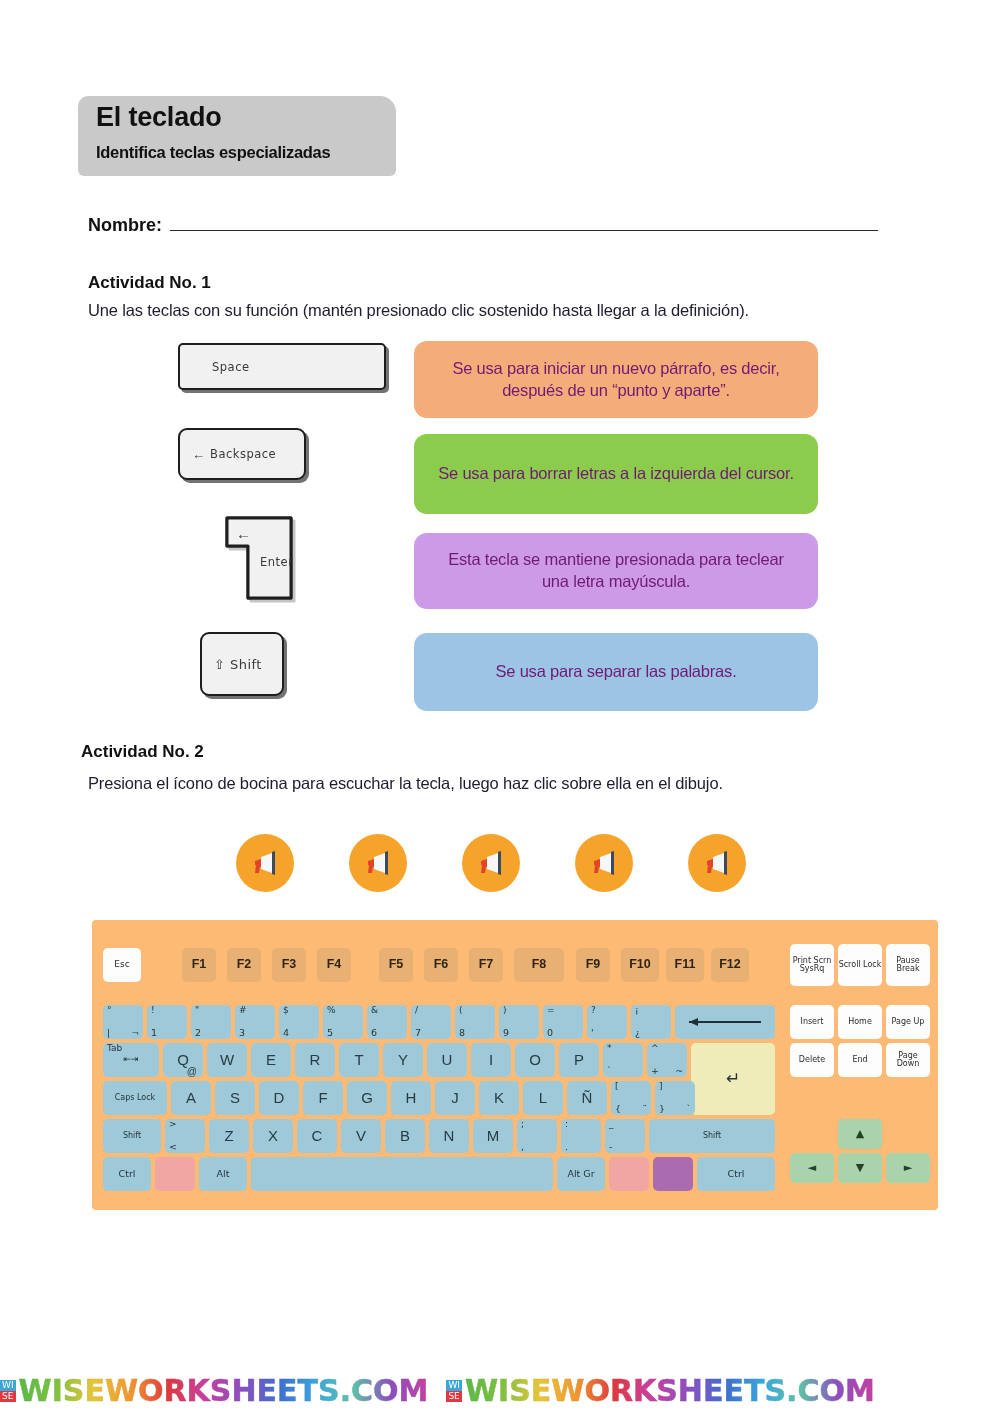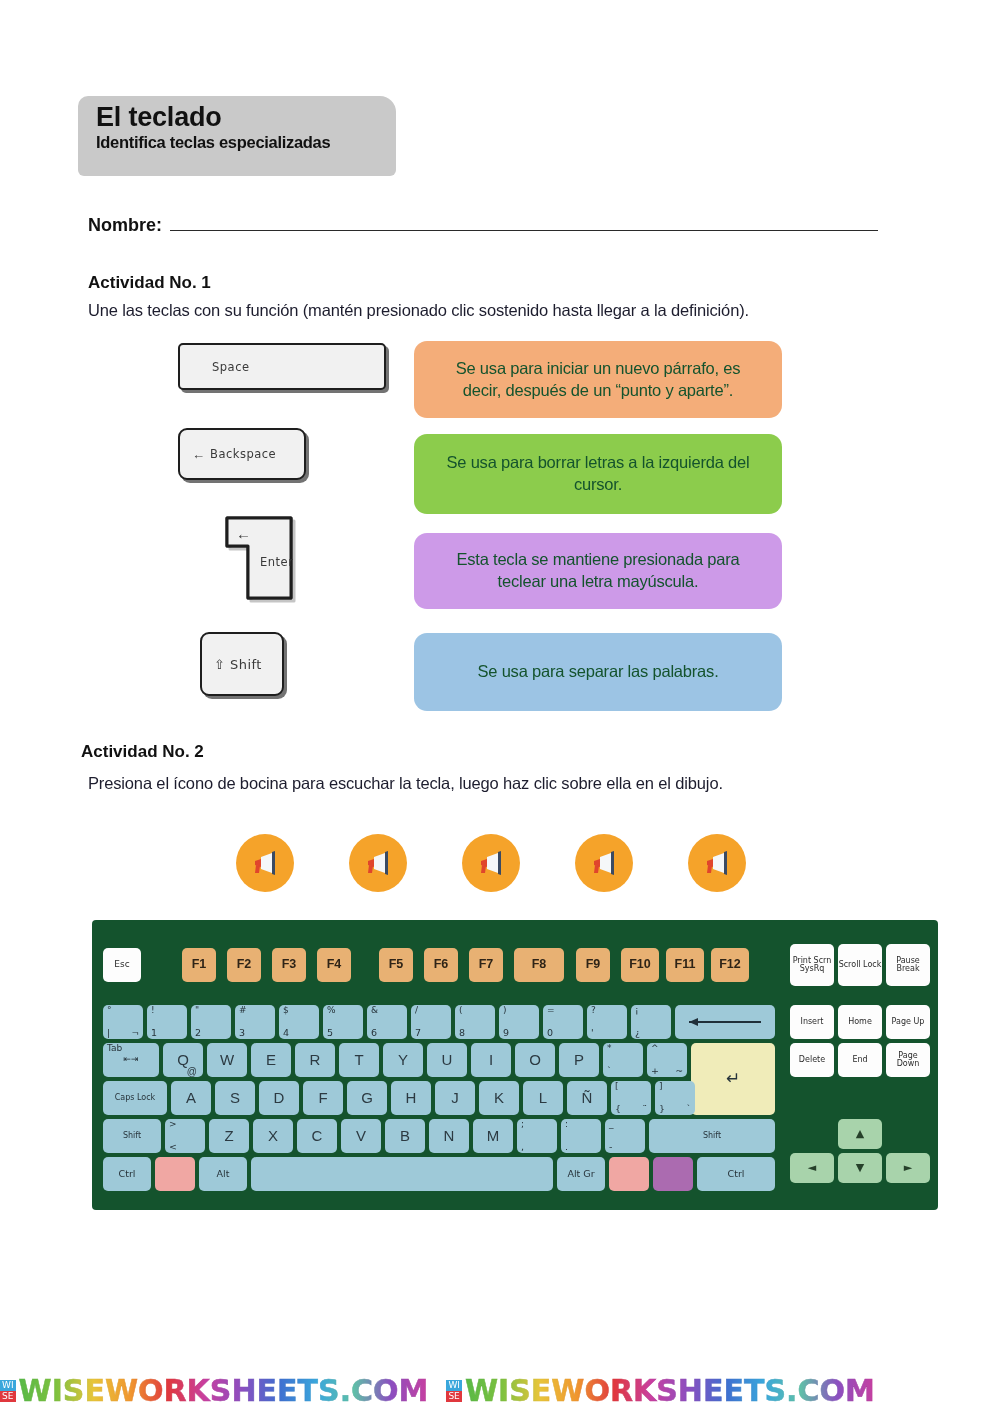--- a/index.html
+++ b/index.html
@@ -31,21 +31,21 @@
     left: 18px;
     top: 6px;
     font-size: 27px;
     font-weight: bold;
     color: #111;
     letter-spacing: -0.2px;
   }
   .banner-sub {
     position: absolute;
     left: 18px;
-    top: 37px;
+    top: 47px;
     font-size: 16.5px;
     font-weight: bold;
     color: #111;
     letter-spacing: -0.3px;
     text-align: right;
   }
 
   
   .nombre-wrap {
     position: absolute;
@@ -127,30 +127,30 @@
     border-radius: 9px;
     padding-left: 12px;
   }
   .key-shift .cap { font-size: 13px; }
   .glyph-left { font-size: 13px; color: #3a3a3a; margin-right: 5px; }
 
   
   .defbox {
     position: absolute;
     left: 414px;
-    width: 368px;
+    width: 404px;
     border-radius: 13px;
     display: flex;
     align-items: center;
     justify-content: center;
     text-align: center;
     padding: 0 22px;
     box-sizing: border-box;
     font-size: 16.5px;
-    color: #14532d;
+    color: #701a75;
     line-height: 1.32;
     letter-spacing: -0.2px;
   }
   .def0 { top: 341px; height: 77px; background: #f4ad79; }
   .def1 { top: 434px; height: 80px; background: #8ccc4c; }
   .def2 { top: 533px; height: 76px; background: #cd9ae8; }
   .def3 { top: 633px; height: 78px; background: #9cc4e4; }
 
   
   .speakers {
@@ -168,21 +168,21 @@
     display: flex; align-items: center; justify-content: center;
   }
 
   
   .kb {
     position: absolute;
     left: 92px;
     top: 920px;
     width: 846px;
     height: 290px;
-    background: #14532d;
+    background: #fdba74;
     border-radius: 4px;
   }
   .kb-key {
     position: absolute;
     box-sizing: border-box;
     border-radius: 5px;
     display: flex;
     align-items: center;
     justify-content: center;
     font-size: 9.5px;

